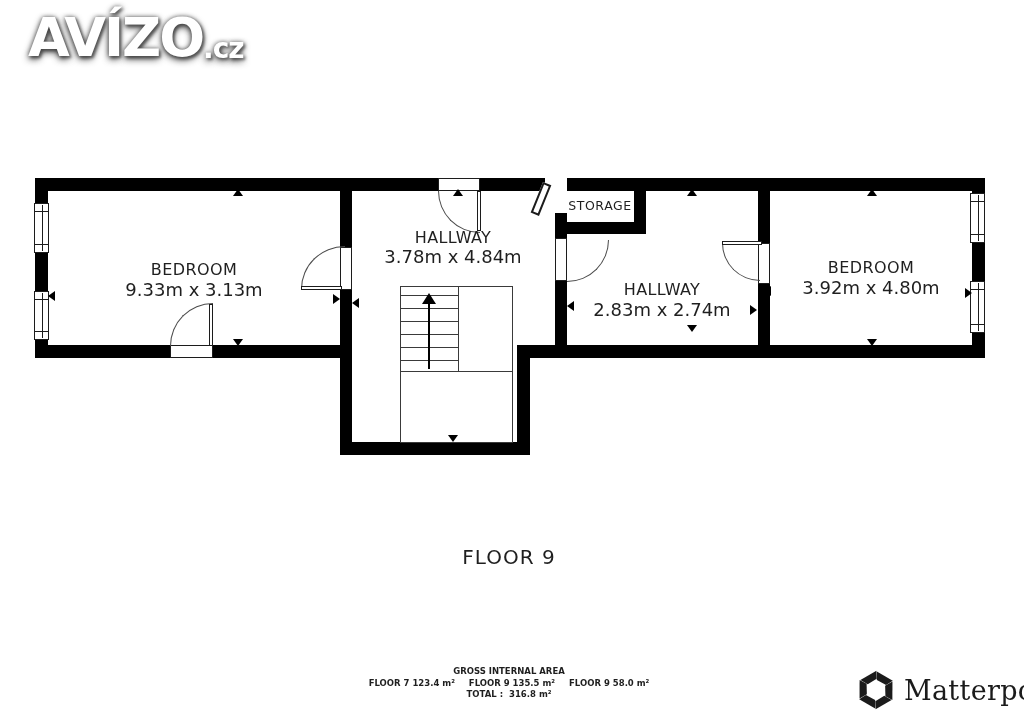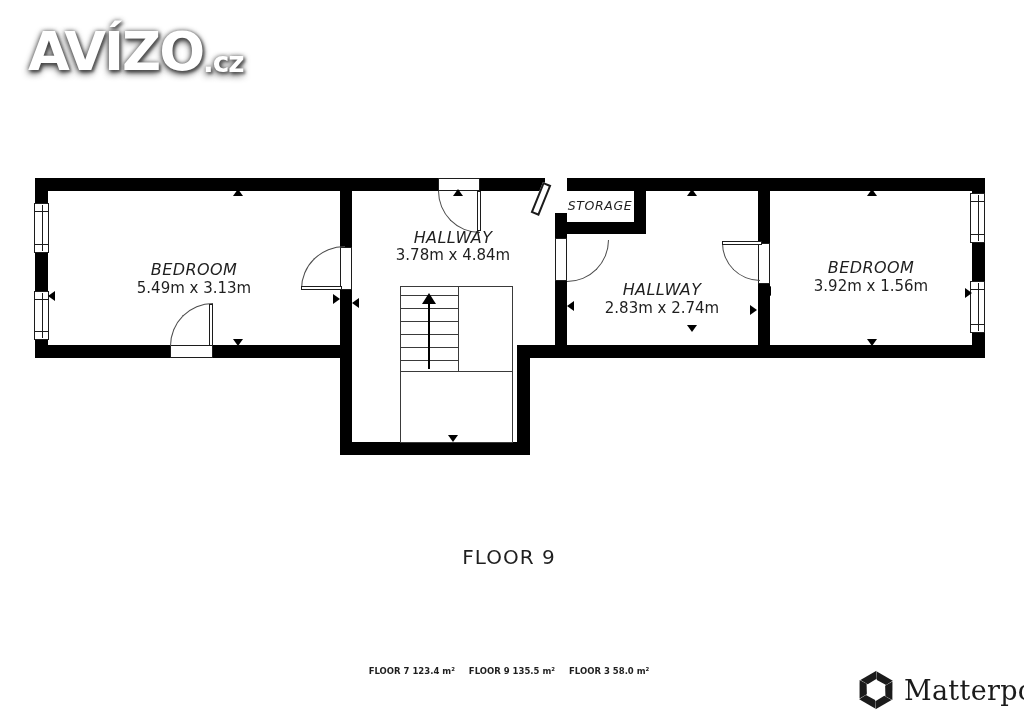--- a/index.html
+++ b/index.html
@@ -22,28 +22,28 @@
   .stairs .sline{position:absolute;background:var(--line);}
   .stairs .arrow-shaft{position:absolute;left:27px;top:16px;width:2px;height:66px;background:#000;}
 
   .tri{position:absolute;width:0;height:0;}
   .tri-up{border-left:5px solid transparent;border-right:5px solid transparent;border-bottom:7px solid #000;}
   .tri-down{border-left:5px solid transparent;border-right:5px solid transparent;border-top:7px solid #000;}
   .tri-left{border-top:5px solid transparent;border-bottom:5px solid transparent;border-right:7px solid #000;}
   .tri-right{border-top:5px solid transparent;border-bottom:5px solid transparent;border-left:7px solid #000;}
 
   .room-label{position:absolute;transform:translateX(-50%);white-space:nowrap;color:var(--text);
-    font-size:16px;letter-spacing:0.4px;font-style:italic;}
-  .room-dims{position:absolute;transform:translateX(-50%);white-space:nowrap;color:var(--text);font-size:15px;}
+    font-size:16px;letter-spacing:0.4px;}
+  .room-dims{position:absolute;transform:translateX(-50%);white-space:nowrap;color:var(--text);font-size:18px;}
   .storage-label{font-size:12.5px;letter-spacing:0.6px;}
 
   .floor-title{position:absolute;left:509px;top:545px;transform:translateX(-50%);font-size:20px;
     letter-spacing:1px;color:var(--text);white-space:nowrap;}
 
-  .brand-logo{position:absolute;left:28px;top:20px;color:#ffffff;font-weight:bold;letter-spacing:-2px;
+  .brand-logo{position:absolute;left:28px;top:6px;color:#ffffff;font-weight:bold;letter-spacing:-2px;
     font-size:54px;white-space:nowrap;
     text-shadow:0 3px 7px rgba(60,60,60,.95), 0 0 4px rgba(110,110,110,.9), 2px 2px 3px rgba(90,90,90,.8);}
   .brand-logo .suffix{font-size:28px;letter-spacing:-1px;position:relative;top:2px;}
 
   .footer{position:absolute;left:509px;top:666px;transform:translateX(-50%);text-align:center;
     color:var(--text);font-size:8.5px;font-weight:bold;line-height:11.5px;white-space:nowrap;}
   .footer .floors span{margin:0 7px;}
   .footer .total-value{margin-left:6px;}
   .footer .disclaimer{font-weight:normal;color:var(--muted);letter-spacing:0.2px;}
 
@@ -139,38 +139,42 @@
   <div class="tri tri-up" style="left:687px;top:189px"></div>
   <div class="tri tri-down" style="left:687px;top:325px"></div>
   <div class="tri tri-left" style="left:567px;top:301px"></div>
   <div class="tri tri-right" style="left:750px;top:305px"></div>
   <div class="tri tri-up" style="left:867px;top:189px"></div>
   <div class="tri tri-down" style="left:867px;top:339px"></div>
   <div class="tri tri-left" style="left:764px;top:286px"></div>
   <div class="tri tri-right" style="left:965px;top:288px"></div>
 
   <div class="room-label" style="left:194px;top:260px">BEDROOM</div>
-  <div class="room-dims" style="left:194px;top:279px">5.49m x 3.13m</div>
+  <div class="room-dims" style="left:194px;top:279px">9.33m x 3.13m</div>
 
   <div class="room-label" style="left:453px;top:228px">HALLWAY</div>
   <div class="room-dims" style="left:453px;top:246px">3.78m x 4.84m</div>
 
   <div class="room-label storage-label" style="left:600px;top:198px">STORAGE</div>
 
   <div class="room-label" style="left:662px;top:280px">HALLWAY</div>
   <div class="room-dims" style="left:662px;top:299px">2.83m x 2.74m</div>
 
   <div class="room-label" style="left:871px;top:258px">BEDROOM</div>
-  <div class="room-dims" style="left:871px;top:277px">3.92m x 1.56m</div>
+  <div class="room-dims" style="left:871px;top:277px">3.92m x 4.80m</div>
 
   <div class="floor-title">FLOOR 9</div>
 
   <div class="footer">
+    <div>GROSS INTERNAL AREA</div>
     <div class="floors">
-      <span>FLOOR 7 123.4 m²</span><span>FLOOR 9 135.5 m²</span><span>FLOOR 3 58.0 m²</span>
+      <span>FLOOR 7 123.4 m²</span><span>FLOOR 9 135.5 m²</span><span>FLOOR 9 58.0 m²</span>
+    </div>
+    <div>
+      <span>TOTAL :</span><span class="total-value">316.8 m²</span>
     </div>
   </div>
 
   <div class="mp-logo">
     <svg width="42" height="42" viewBox="0 0 100 100">
       <g fill="#1b1b1b">
         <path d="M52 6 L90 28 L74 38 L52 26 Z"></path>
         <path d="M52 6 L90 28 L74 38 L52 26 Z" transform="rotate(60 50 50)"></path>
         <path d="M52 6 L90 28 L74 38 L52 26 Z" transform="rotate(120 50 50)"></path>
         <path d="M52 6 L90 28 L74 38 L52 26 Z" transform="rotate(180 50 50)"></path>

